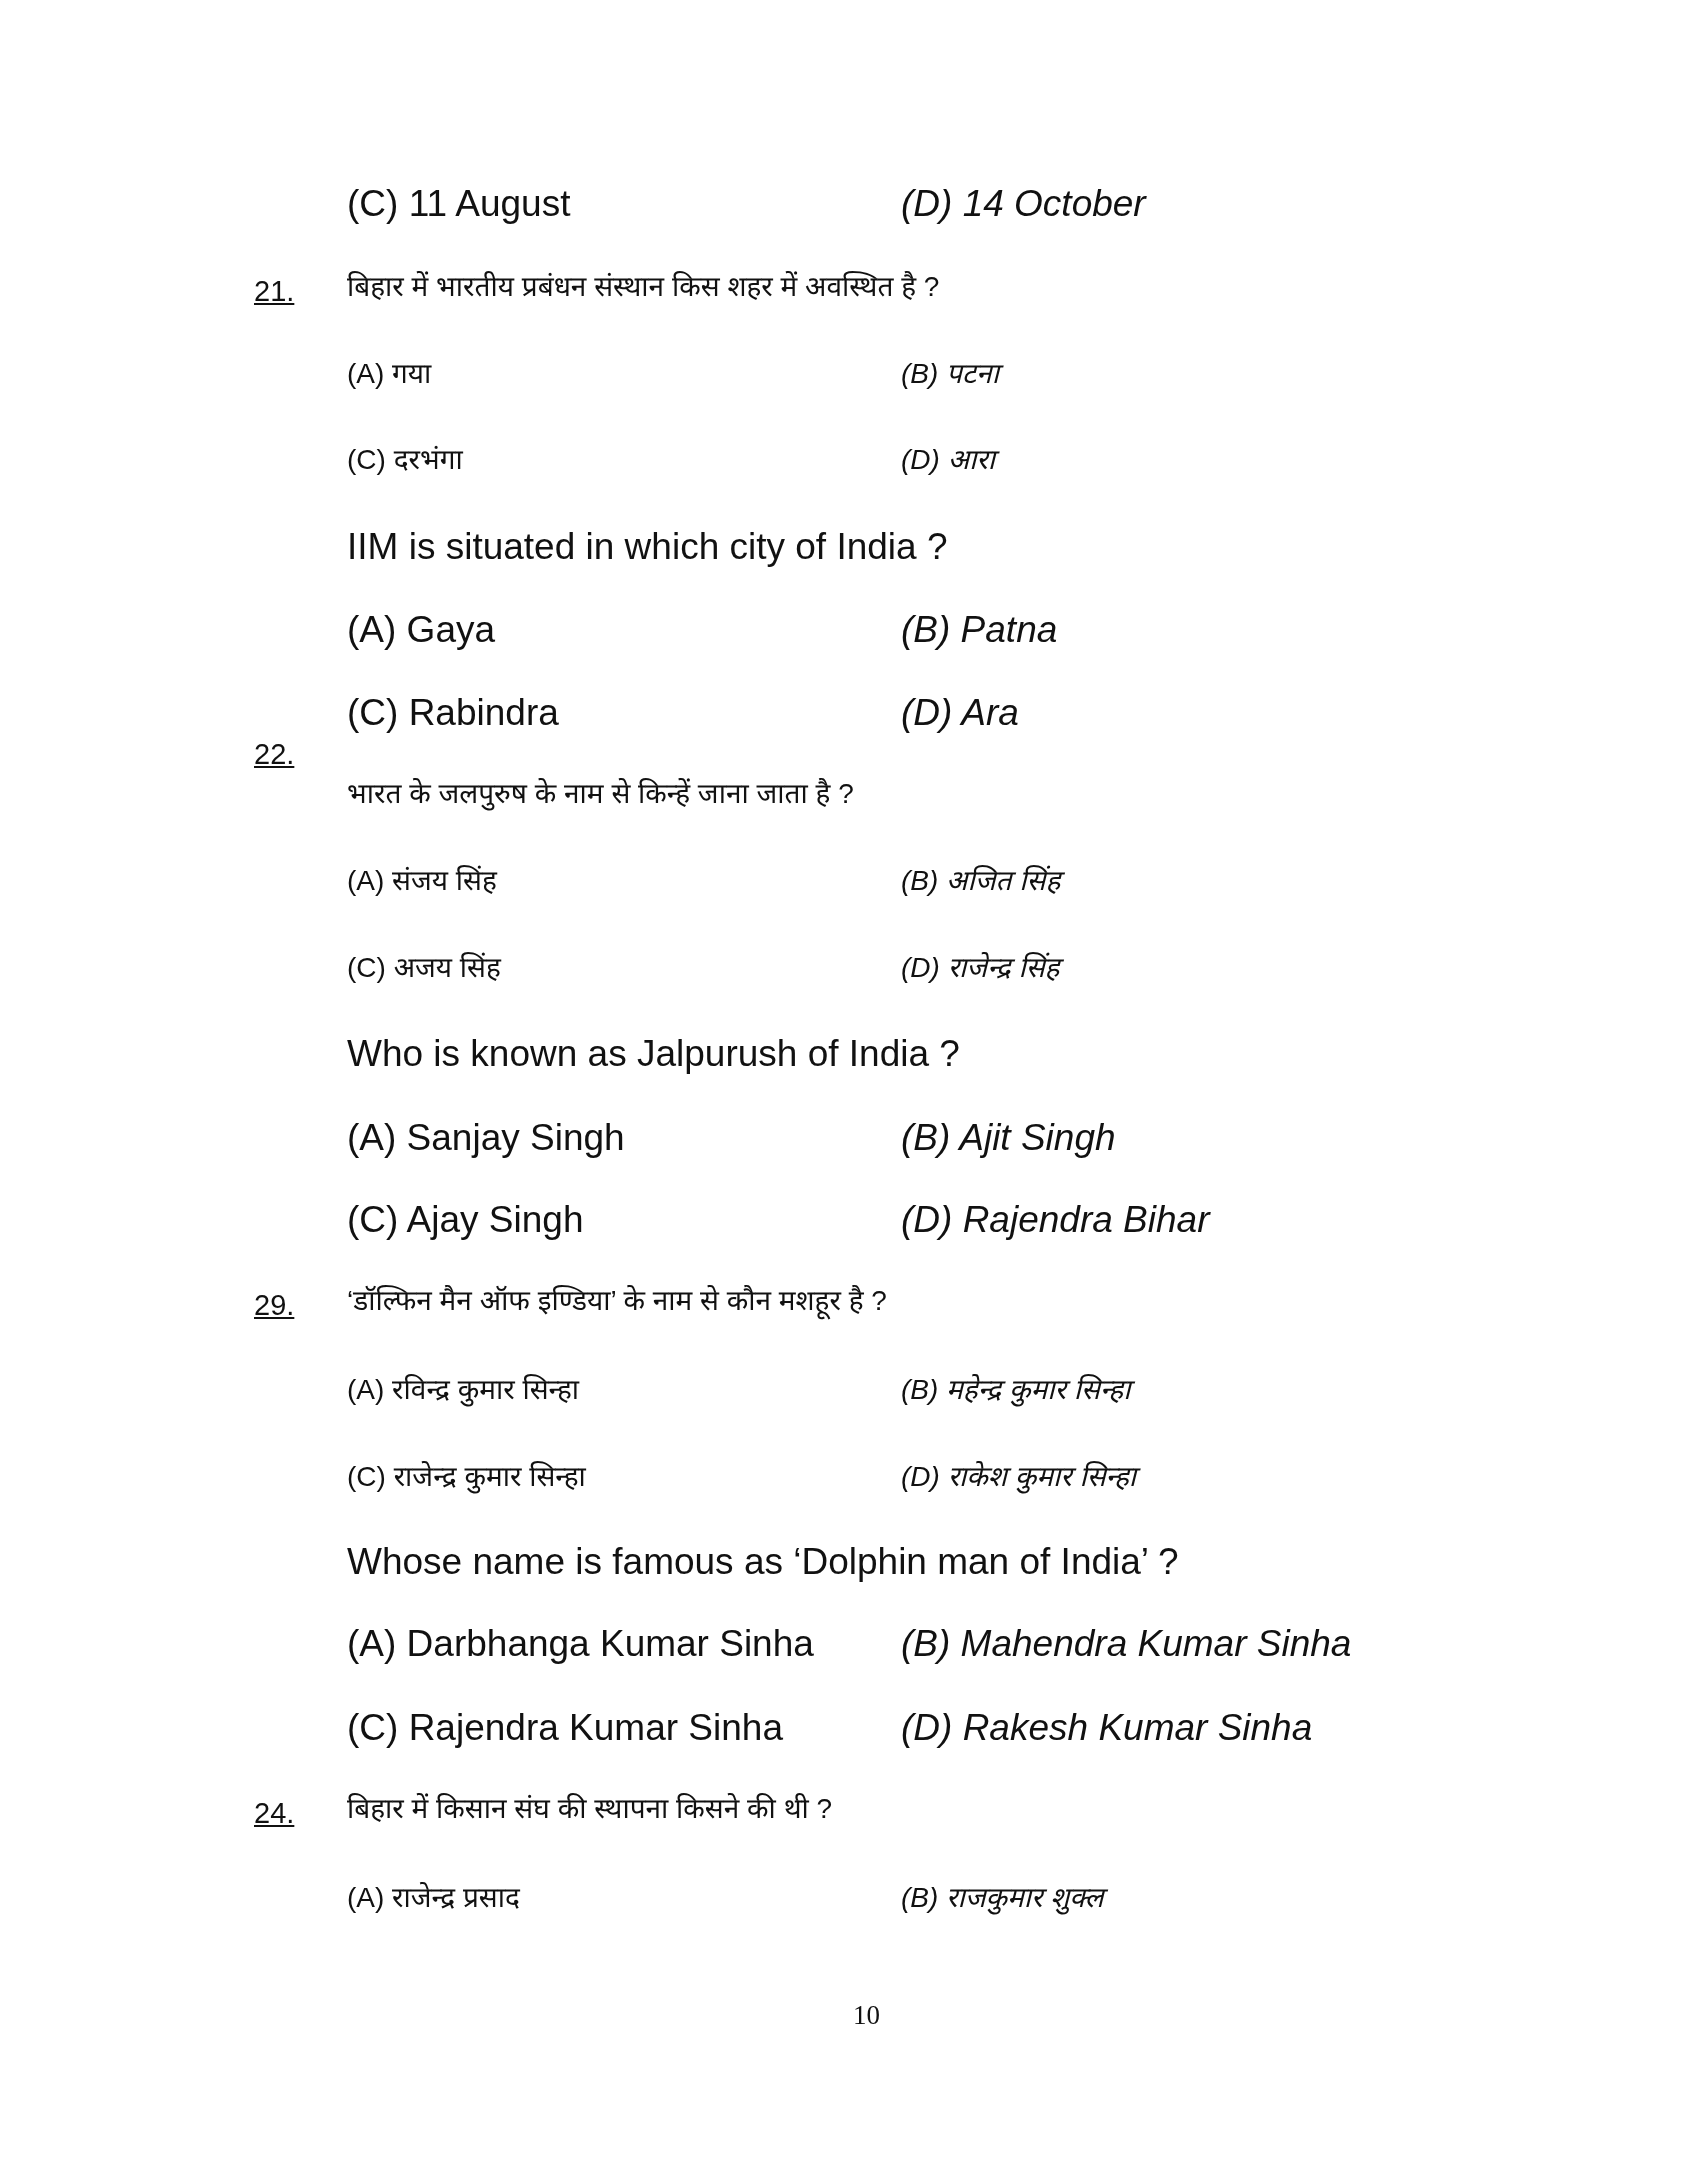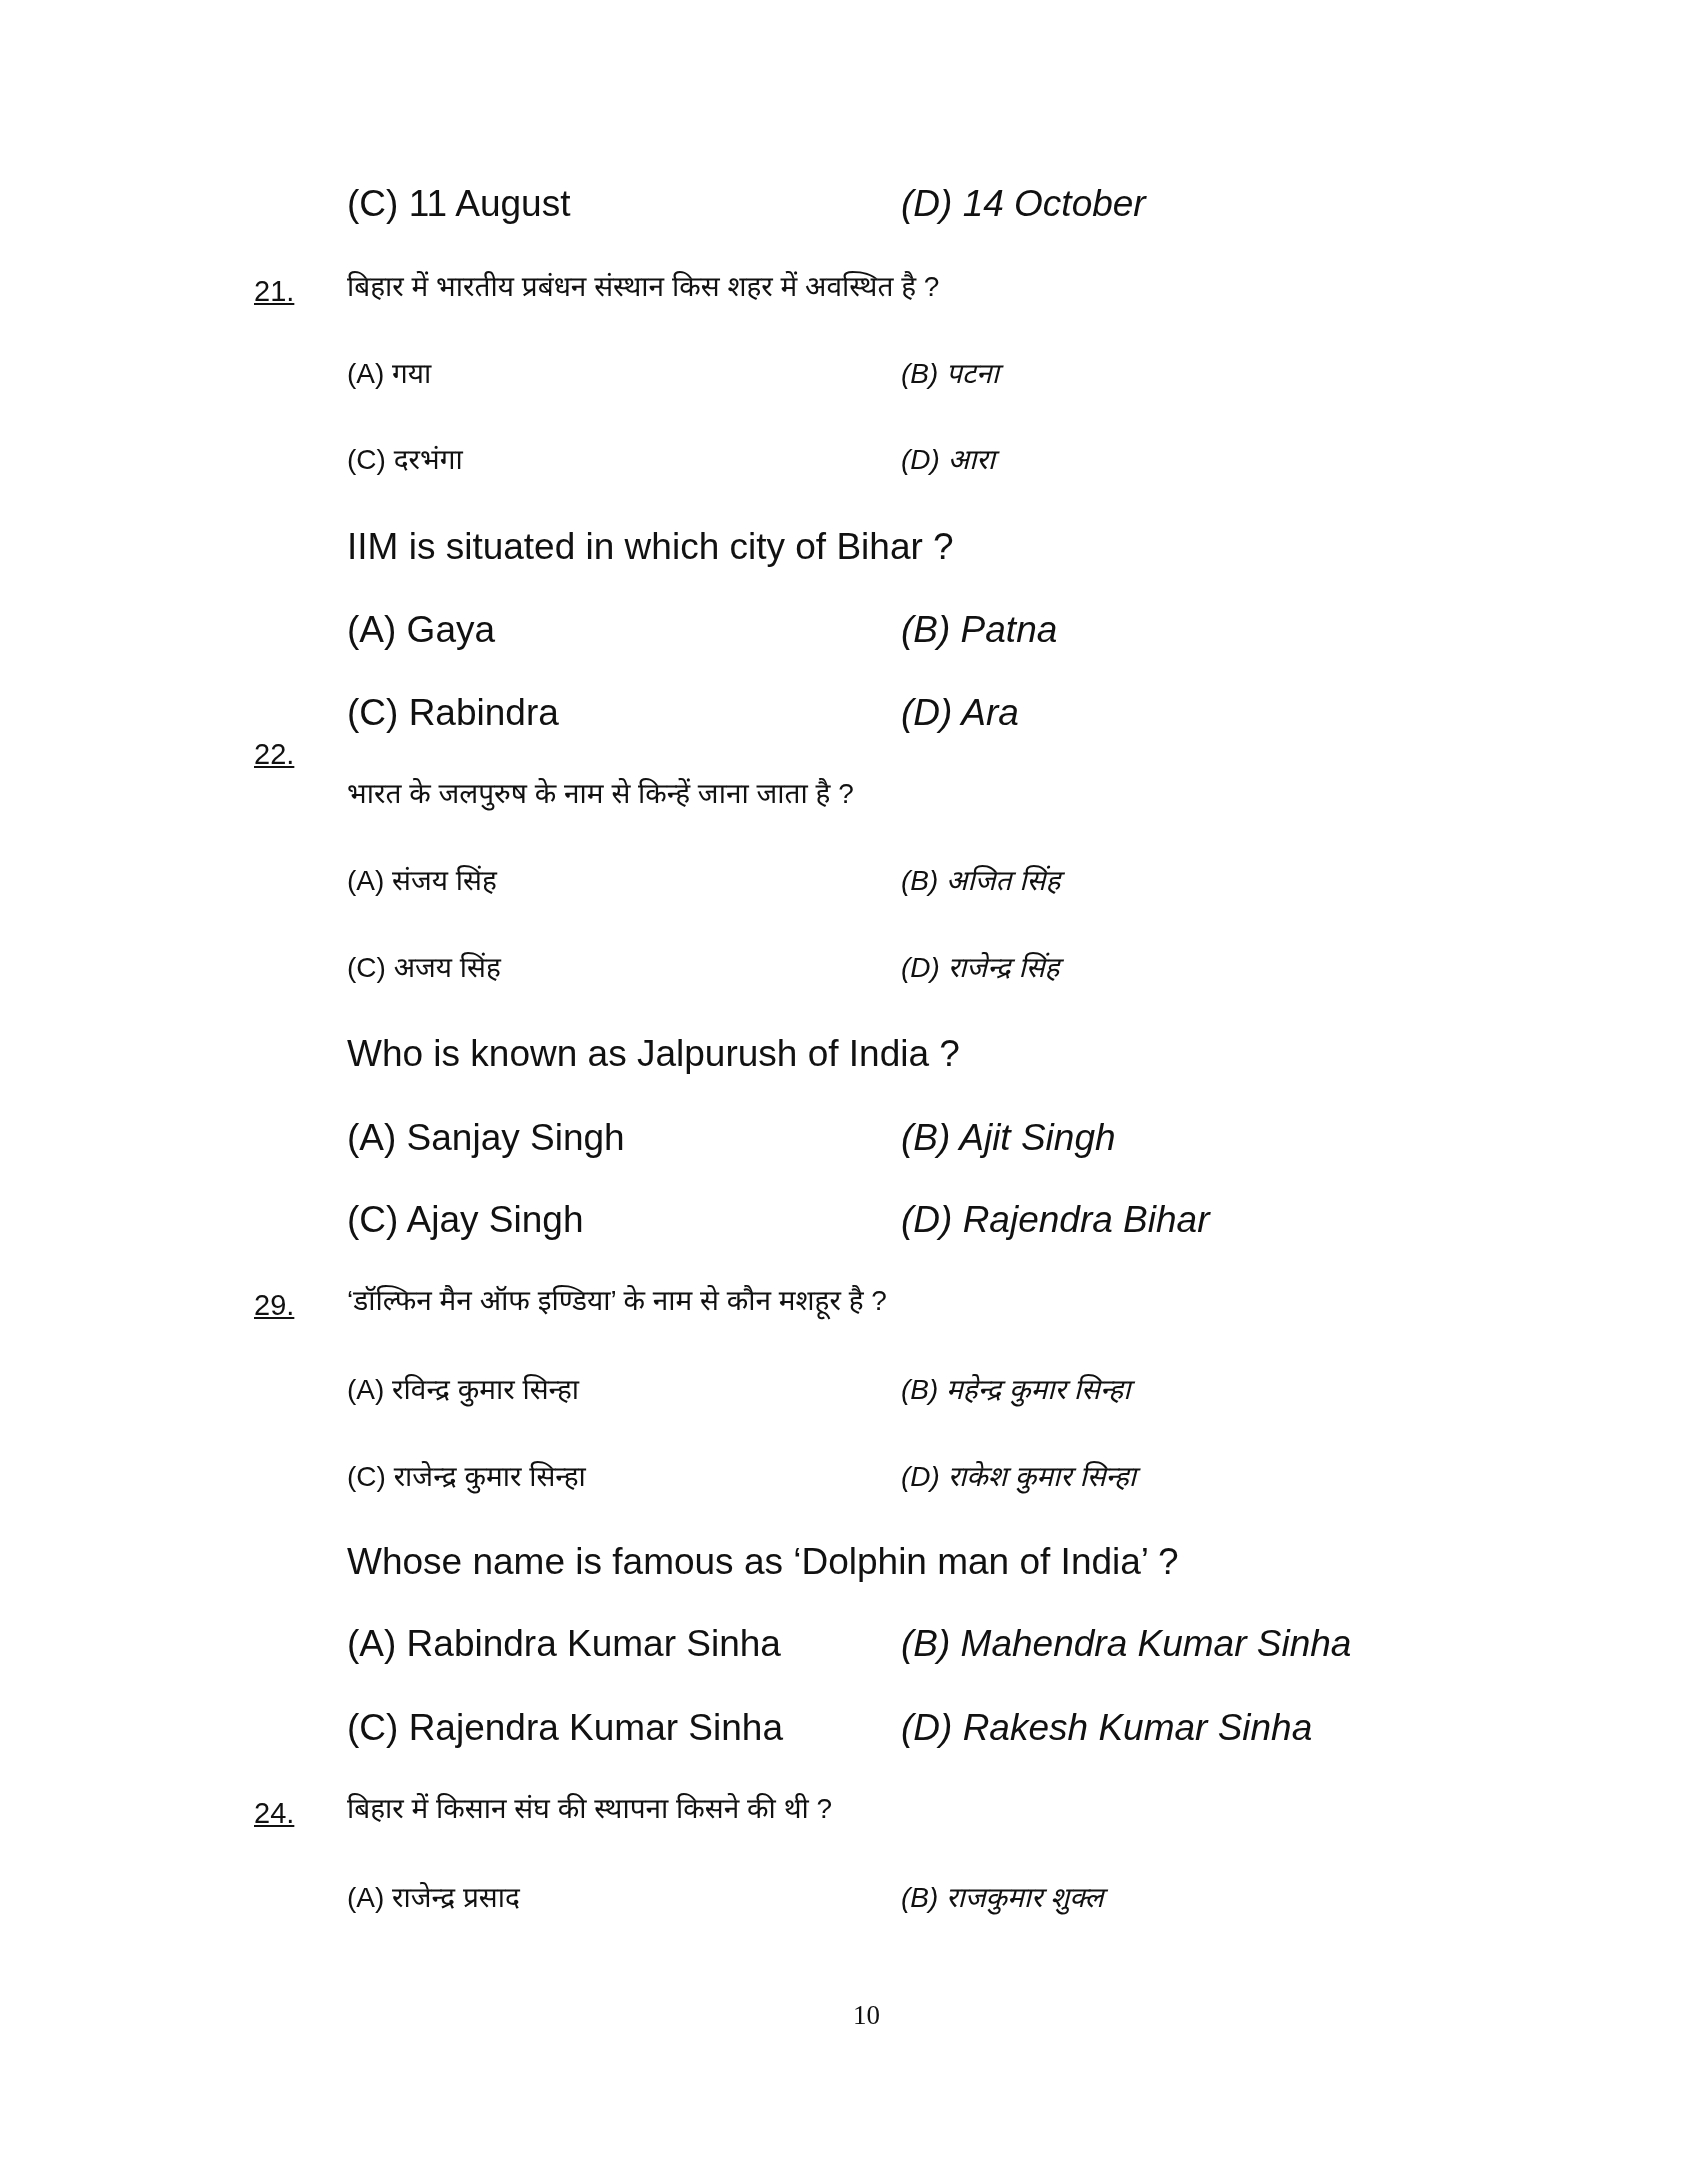--- a/index.html
+++ b/index.html
@@ -29,21 +29,21 @@
 <div class="line colA" style="top:204px">(C) 11 August</div>
 <div class="line colB" style="top:204px">(D) 14 October</div>
 
 <div>
   <div class="qnum qn" style="top:291px">21.</div>
   <div class="line hi colA" style="top:287px">बिहार में भारतीय प्रबंधन संस्थान किस शहर में अवस्थित है ?</div>
   <div class="line hi colA" style="top:374px">(A) गया</div>
   <div class="line hi colB" style="top:374px">(B) पटना</div>
   <div class="line hi colA" style="top:460px">(C) दरभंगा</div>
   <div class="line hi colB" style="top:460px">(D) आरा</div>
-  <div class="line colA" style="top:547px">IIM is situated in which city of Bihar ?</div>
+  <div class="line colA" style="top:547px">IIM is situated in which city of India ?</div>
   <div class="line colA" style="top:630px">(A) Gaya</div>
   <div class="line colB" style="top:630px">(B) Patna</div>
   <div class="line colA" style="top:713px">(C) Rabindra</div>
   <div class="line colB" style="top:713px">(D) Ara</div>
 </div>
 
 <div>
   <div class="qnum qn" style="top:754px">22.</div>
   <div class="line hi colA" style="top:794px">भारत के जलपुरुष के नाम से किन्हें जाना जाता है ?</div>
   <div class="line hi colA" style="top:881px">(A) संजय सिंह</div>
@@ -58,21 +58,21 @@
 </div>
 
 <div>
   <div class="qnum qn" style="top:1305px">29.</div>
   <div class="line hi colA" style="top:1301px">‘डॉल्फिन मैन ऑफ इण्डिया’ के नाम से कौन मशहूर है ?</div>
   <div class="line hi colA" style="top:1390px">(A) रविन्द्र कुमार सिन्हा</div>
   <div class="line hi colB" style="top:1390px">(B) महेन्द्र कुमार सिन्हा</div>
   <div class="line hi colA" style="top:1477px">(C) राजेन्द्र कुमार सिन्हा</div>
   <div class="line hi colB" style="top:1477px">(D) राकेश कुमार सिन्हा</div>
   <div class="line colA" style="top:1562px">Whose name is famous as ‘Dolphin man of India’ ?</div>
-  <div class="line colA" style="top:1644px">(A) Rabindra Kumar Sinha</div>
+  <div class="line colA" style="top:1644px">(A) Darbhanga Kumar Sinha</div>
   <div class="line colB" style="top:1644px">(B) Mahendra Kumar Sinha</div>
   <div class="line colA" style="top:1728px">(C) Rajendra Kumar Sinha</div>
   <div class="line colB" style="top:1728px">(D) Rakesh Kumar Sinha</div>
 </div>
 
 <div>
   <div class="qnum qn" style="top:1813px">24.</div>
   <div class="line hi colA" style="top:1809px">बिहार में किसान संघ की स्थापना किसने की थी ?</div>
   <div class="line hi colA" style="top:1898px">(A) राजेन्द्र प्रसाद</div>
   <div class="line hi colB" style="top:1898px">(B) राजकुमार शुक्ल</div>

